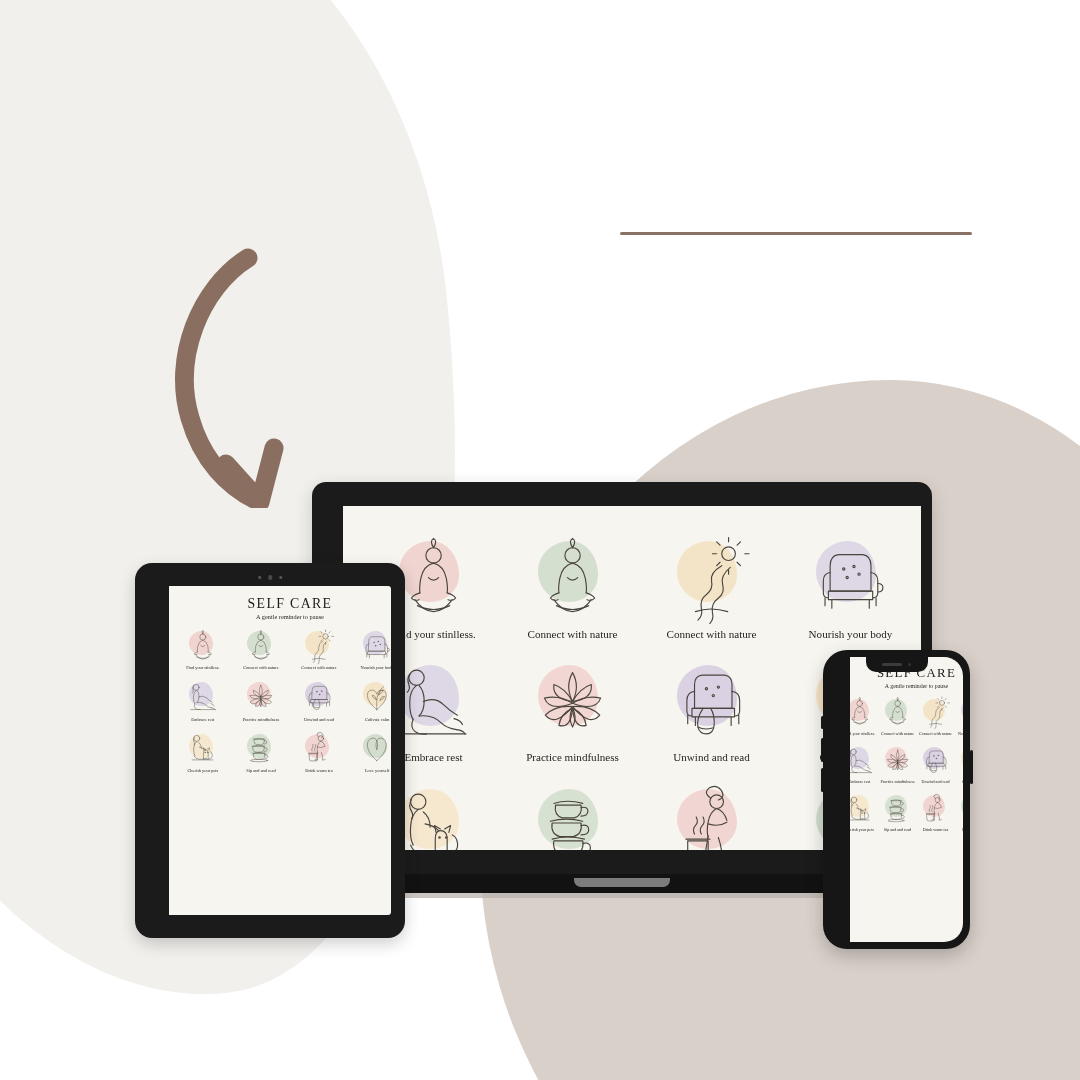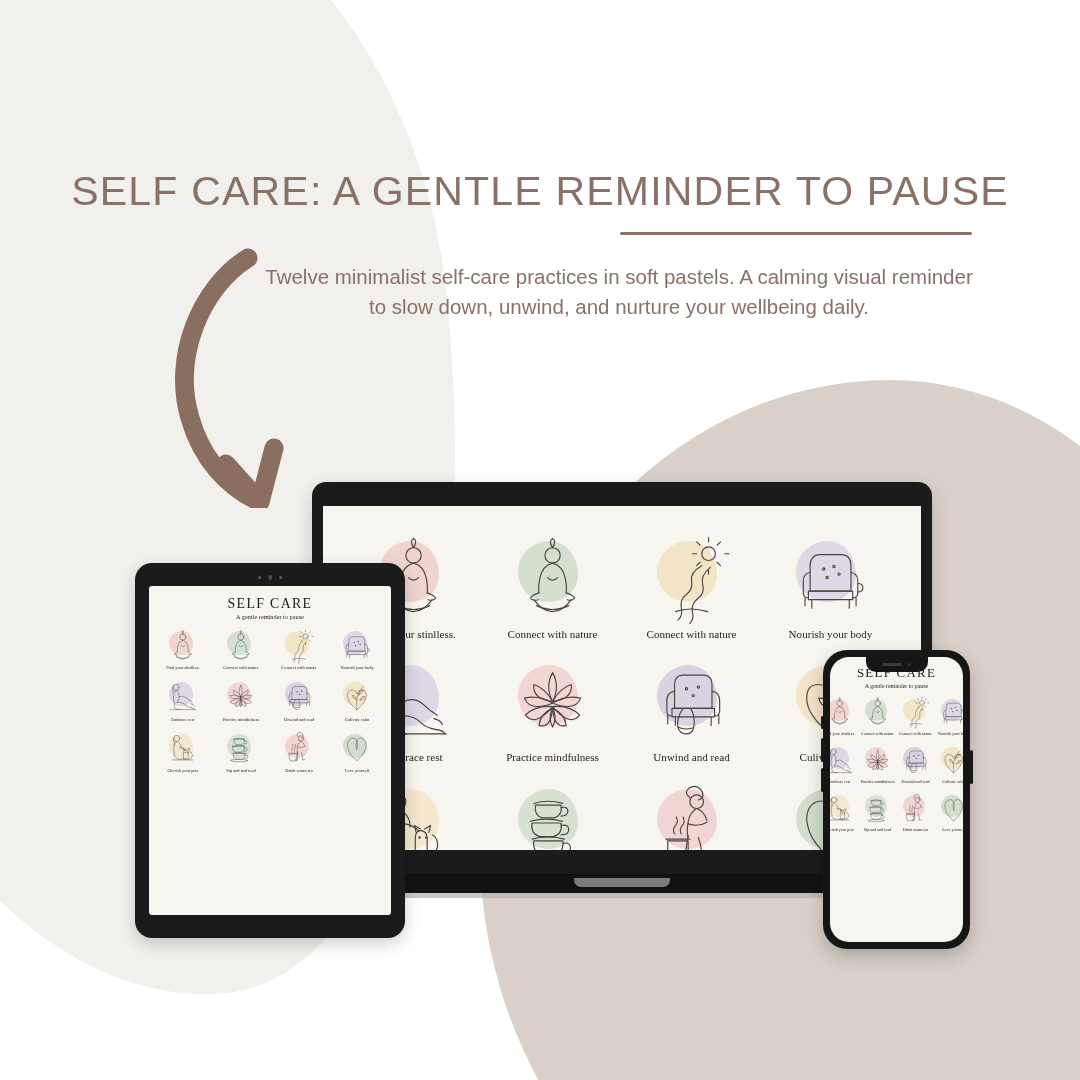--- a/index.html
+++ b/index.html
@@ -44,20 +44,21 @@
   }
 
   
   .arrow{position:absolute;left:160px;top:248px;width:160px;height:260px;}
 
   
   .poster{
     background:#f7f5ef;width:100%;height:100%;
     position:relative;overflow:hidden;
     font-family:"Liberation Serif", serif;
+    margin-left:20px;
   }
   .p-head{text-align:center;}
   .p-title{
     color:#1d1c1a;font-weight:400;letter-spacing:.10em;
     font-family:"Liberation Serif", serif;
   }
   .p-sub{color:#2a2722;font-family:"Liberation Serif", serif;}
   .p-grid{display:grid;grid-template-columns:repeat(4,1fr);}
   .p-cell{display:flex;flex-direction:column;align-items:center;justify-content:flex-start;}
   .p-art{position:relative;display:flex;align-items:center;justify-content:center;}
@@ -123,23 +124,21 @@
 </style>
 </head>
 <body>
 
 <div class="stage">
 
   <div class="blob-tl"></div>
   <div class="blob-br2"></div>
   <div class="blob-br"></div>
 
-  <div class="title">SELF CARE: A GENTLE REMINDER TO PAUSE</div>
   <div class="divider"></div>
-  <div class="subtitle">Twelve minimalist self-care practices in soft pastels. A calming visual reminder to slow down, unwind, and nurture your wellbeing daily.</div>
 
   <div class="arrow">
     <svg viewBox="0 0 160 260" width="160" height="260">
       <path d="M88 10 C 40 40, 12 110, 30 170 C 42 212, 68 238, 96 252" fill="none" stroke="#8a6f60" stroke-width="19" stroke-linecap="round"></path>
       <path d="M66 216 L 100 254 L 114 200" fill="none" stroke="#8a6f60" stroke-width="19" stroke-linecap="round" stroke-linejoin="round"></path>
     </svg>
   </div>
 
   <div class="laptop">
     <div class="lt-lid"></div>

